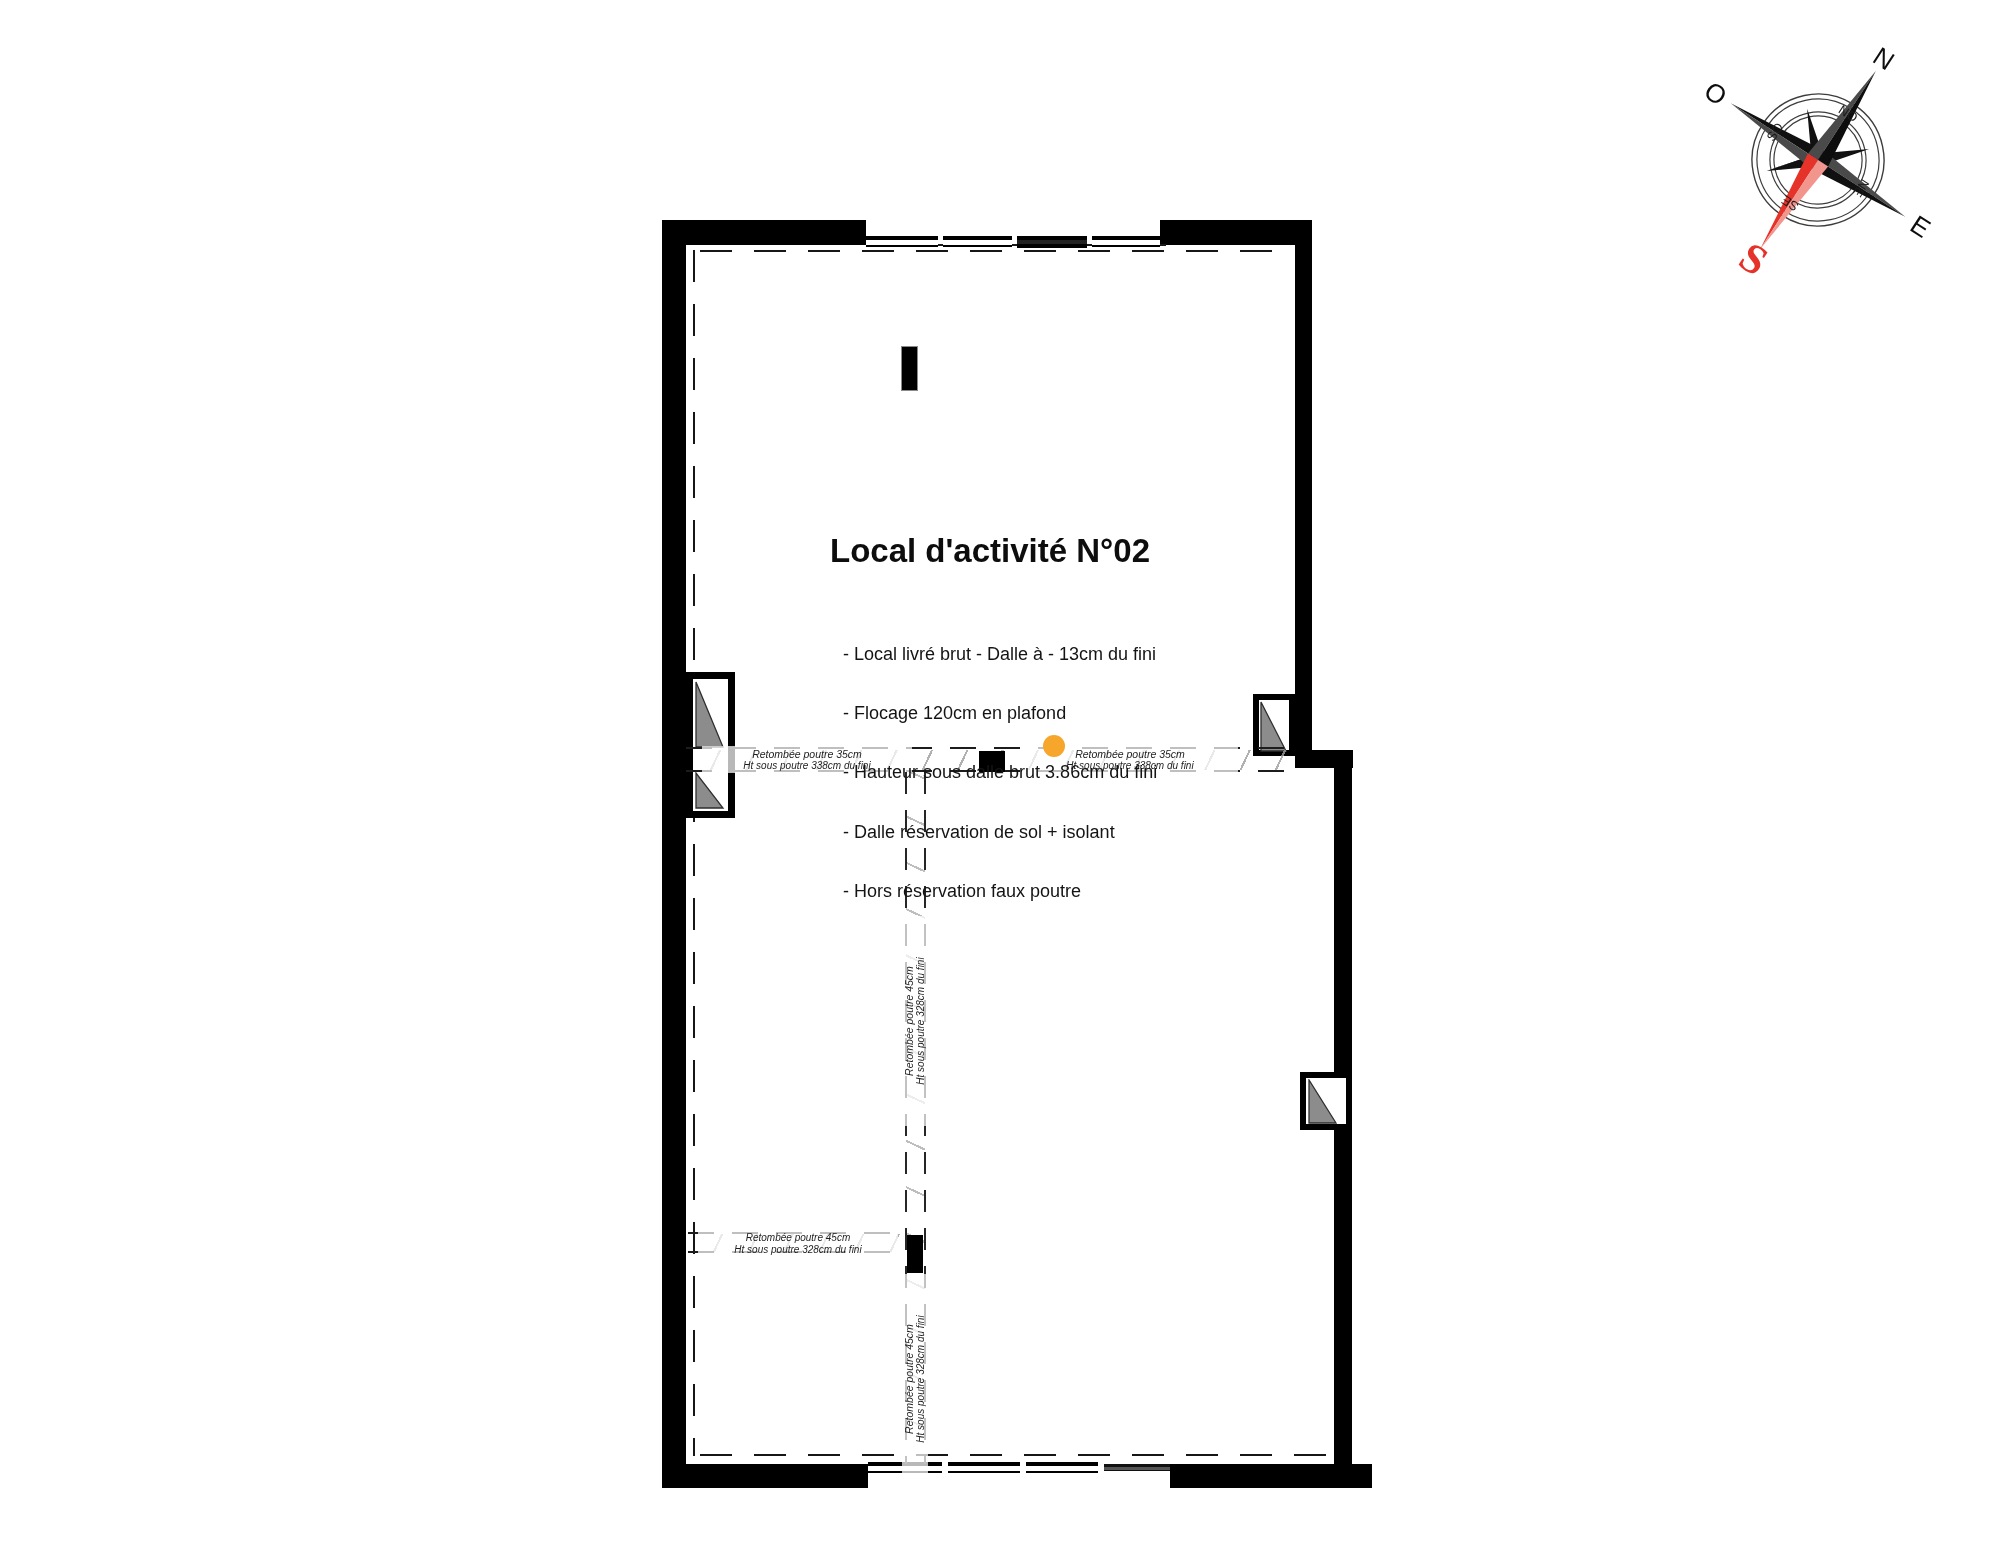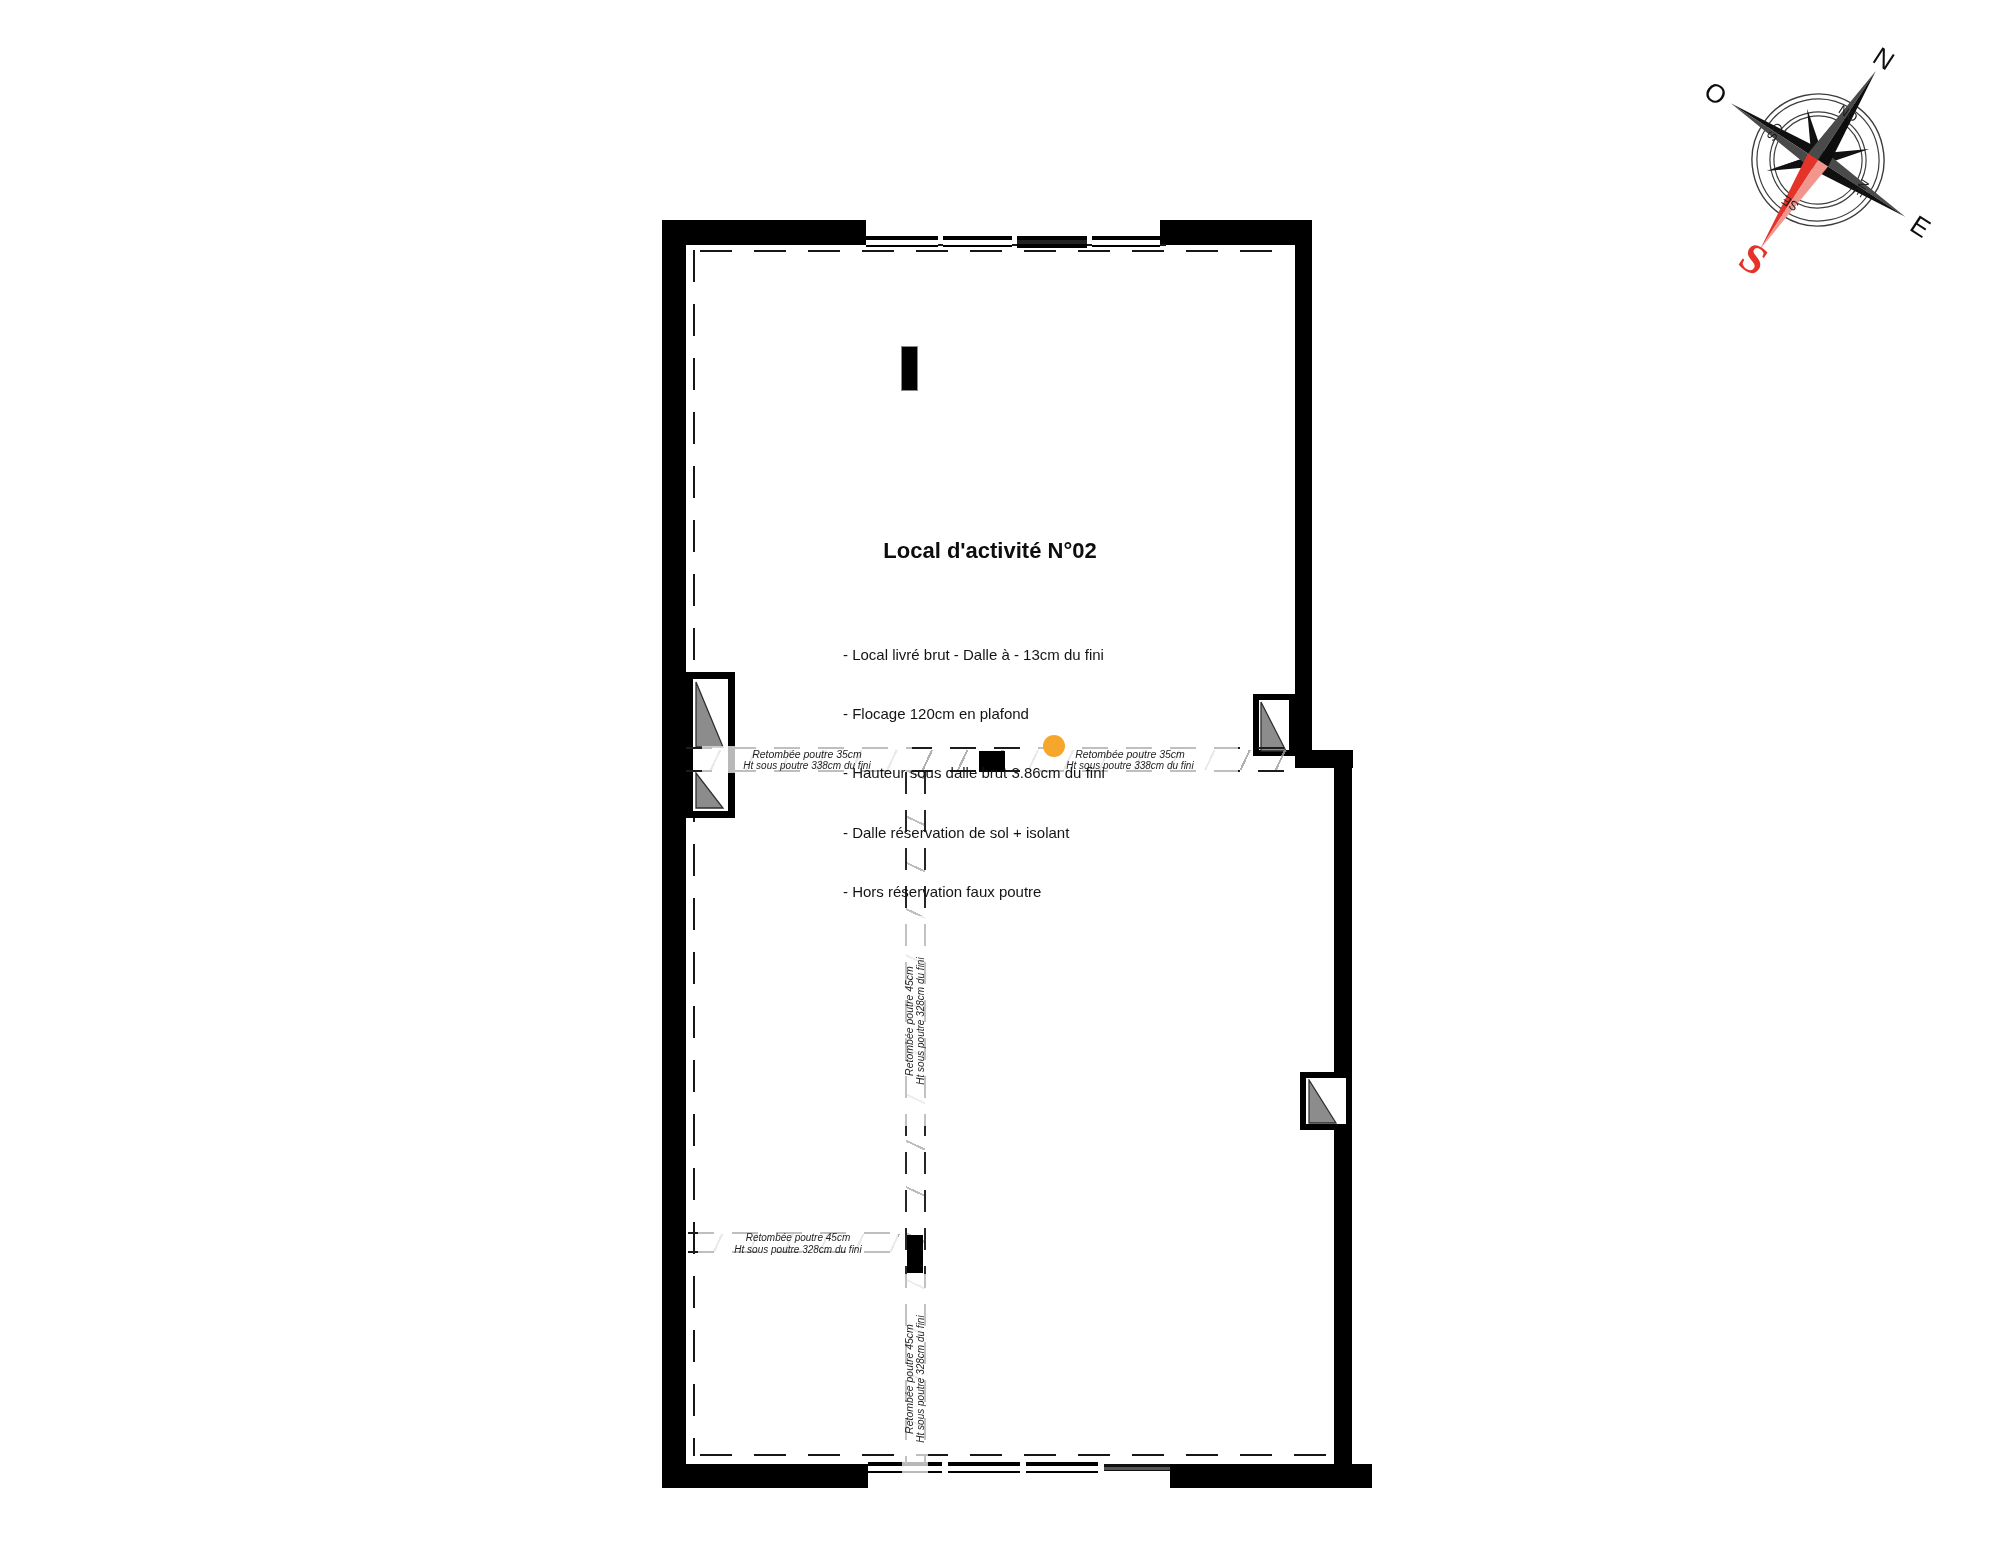--- a/index.html
+++ b/index.html
@@ -23,23 +23,23 @@
   .win.dark{border-top:4px solid #000;border-bottom:4px solid #000;background:#222;}
   .win.thin{border-top:3px solid #111;border-bottom:1px solid #111;background:#555;}
   
   .beamlabel{position:absolute;display:flex;flex-direction:column;align-items:center;justify-content:center;
              font-style:italic;font-size:10.5px;line-height:12px;color:#1d1d1d;text-align:center;
              background:rgba(255,255,255,0.72);}
   .beamlabel .l2{font-size:10px;}
   .rot{transform:rotate(-90deg);transform-origin:center center;}
   
   .titleblock{position:absolute;text-align:center;font-weight:bold;color:#0d0d0d;}
-  .titleblock .t1{font-size:22px;line-height:30px;}
+  .titleblock .t1{font-size:33px;line-height:30px;}
   .titleblock .t2{font-size:26px;line-height:30px;}
-  .specs{position:absolute;font-size:15px;line-height:19.8px;color:#141414;white-space:pre;}
+  .specs{position:absolute;font-size:18px;line-height:19.8px;color:#141414;white-space:pre;}
   .dot{position:absolute;border-radius:50%;}
 </style>
 </head>
 <body>
 
 <div class="canvas">
 
   <svg class="abs" style="left:1688px;top:30px;" width="260" height="260" viewBox="0 0 260 260">
     <g transform="rotate(33 130 130)">
 

